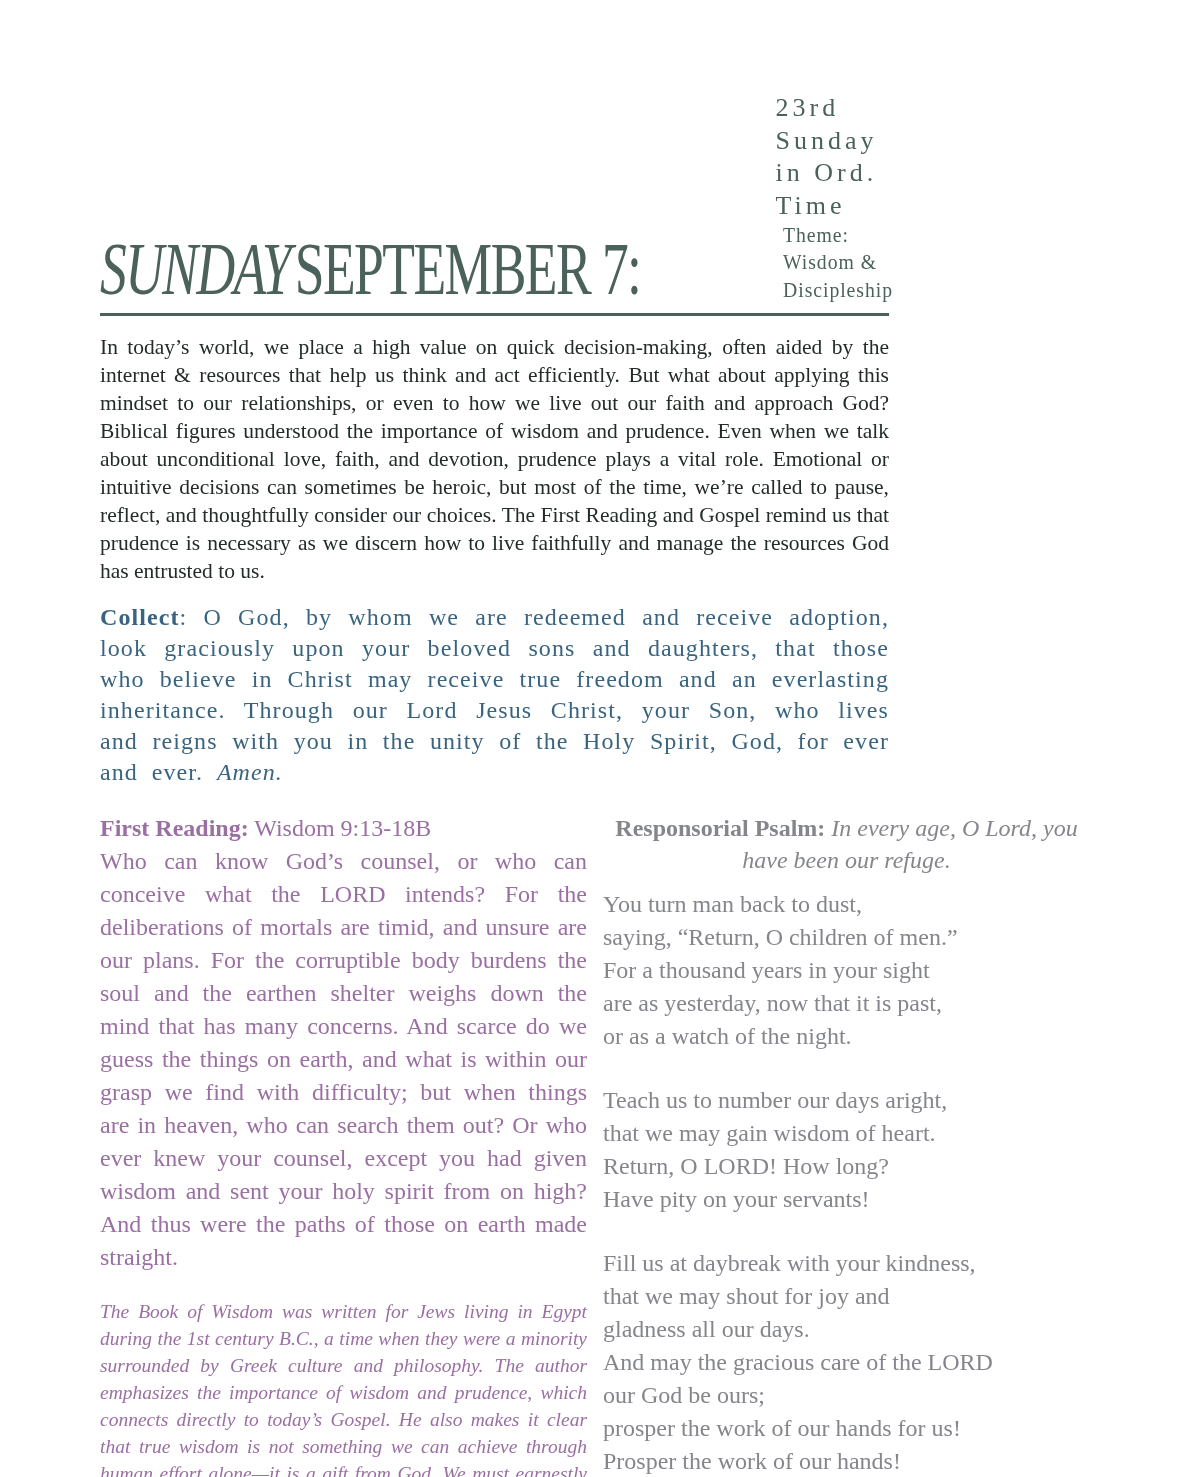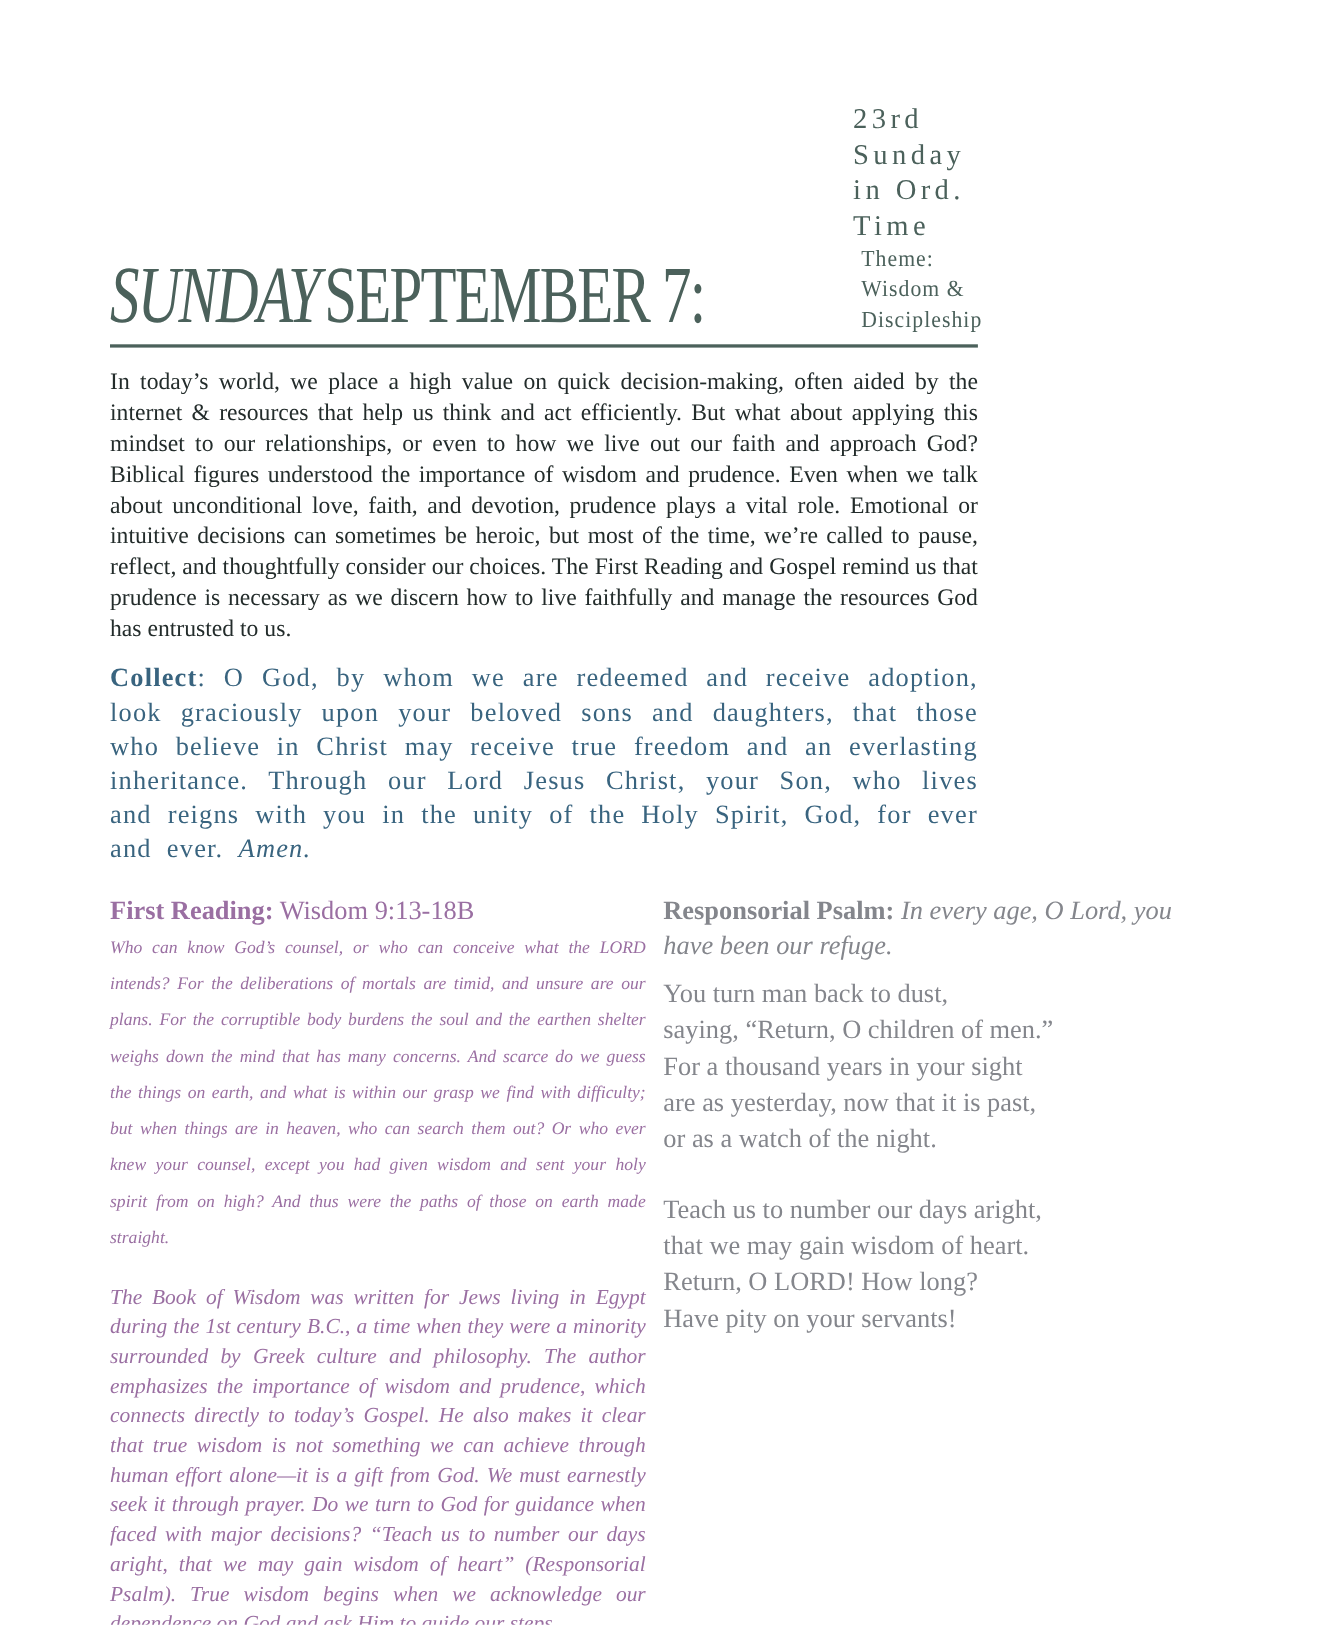--- a/index.html
+++ b/index.html
@@ -96,40 +96,40 @@
   .reading-head{
     margin:0;
     color:var(--purple);
     font-size:24px;
     line-height:33px;
   }
   .reading-head strong{font-weight:bold;}
   .reading-body{
     margin:0;
     color:var(--purple);
-    font-size:16px;
+    font-size:24px;
     line-height:33px;
     text-align:justify;
     word-spacing:0.08em;
-    font-style:italic;
   }
   .commentary{
     margin:24px 0 0 0;
     color:var(--purple);
     font-style:italic;
     font-size:19.5px;
     line-height:27px;
     text-align:justify;
   }
   
   .psalm-head{
     margin:0 0 12px 0;
     color:var(--gray);
     font-size:24px;
     line-height:32px;
+    text-align:center;
   }
   .psalm-head strong{font-weight:bold;}
   .psalm-head em{font-style:italic;}
   .stanza{
     margin:0 0 31px 0;
     color:var(--gray);
     font-size:24px;
     line-height:33px;
   }
   .stanza:last-child{margin-bottom:0;}
@@ -161,17 +161,18 @@
       <p class="reading-head"><strong>First Reading:</strong><span> Wisdom 9:13-18B</span></p>
       <p class="reading-body">Who can know God’s counsel, or who can conceive what the LORD intends? For the deliberations of mortals are timid, and unsure are our plans. For the corruptible body burdens the soul and the earthen shelter weighs down the mind that has many concerns. And scarce do we guess the things on earth, and what is within our grasp we find with difficulty; but when things are in heaven, who can search them out? Or who ever knew your counsel, except you had given wisdom and sent your holy spirit from on high? And thus were the paths of those on earth made straight.</p>
       <p class="commentary">The Book of Wisdom was written for Jews living in Egypt during the 1st century B.C., a time when they were a minority surrounded by Greek culture and philosophy. The author emphasizes the importance of wisdom and prudence, which connects directly to today’s Gospel. He also makes it clear that true wisdom is not something we can achieve through human effort alone—it is a gift from God. We must earnestly seek it through prayer. Do we turn to God for guidance when faced with major decisions? “Teach us to number our days aright, that we may gain wisdom of heart” (Responsorial Psalm). True wisdom begins when we acknowledge our dependence on God and ask Him to guide our steps.</p>
     </section>
 
     <section class="col">
       <p class="psalm-head"><strong>Responsorial Psalm:</strong><em> In every age, O Lord, you have been our refuge.</em></p>
       <div class="stanzas">
           <p class="stanza">You turn man back to dust,<br>saying, “Return, O children of men.”<br>For a thousand years in your sight<br>are as yesterday, now that it is past,<br>or as a watch of the night.</p>
           <p class="stanza">Teach us to number our days aright,<br>that we may gain wisdom of heart.<br>Return, O LORD! How long?<br>Have pity on your servants!</p>
+          <p class="stanza">Fill us at daybreak with your kindness,<br>that we may shout for joy and<br>gladness all our days.<br>And may the gracious care of the LORD<br>our God be ours;<br>prosper the work of our hands for us!<br>Prosper the work of our hands!</p>
         </div>
     </section>
 
   </div>
 </div>
 
 </body></html>

